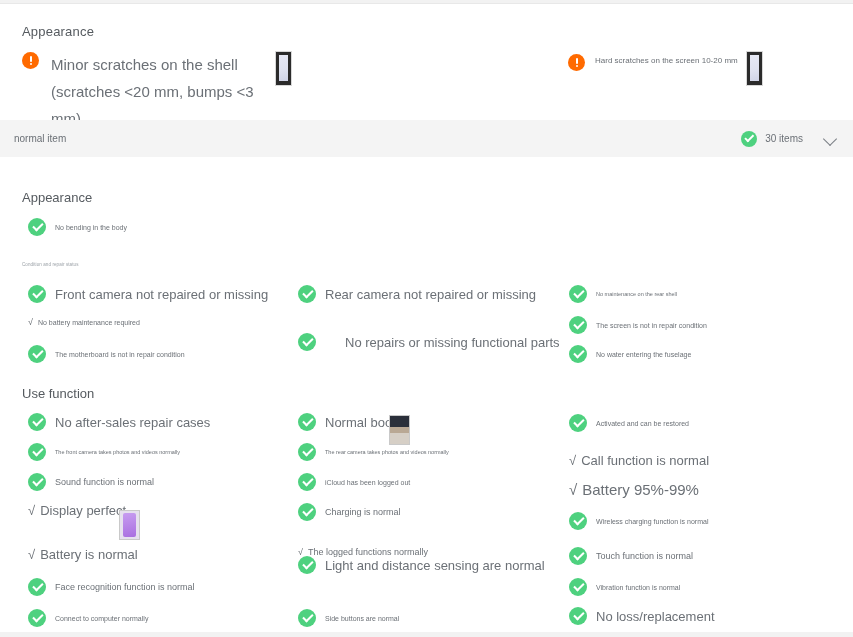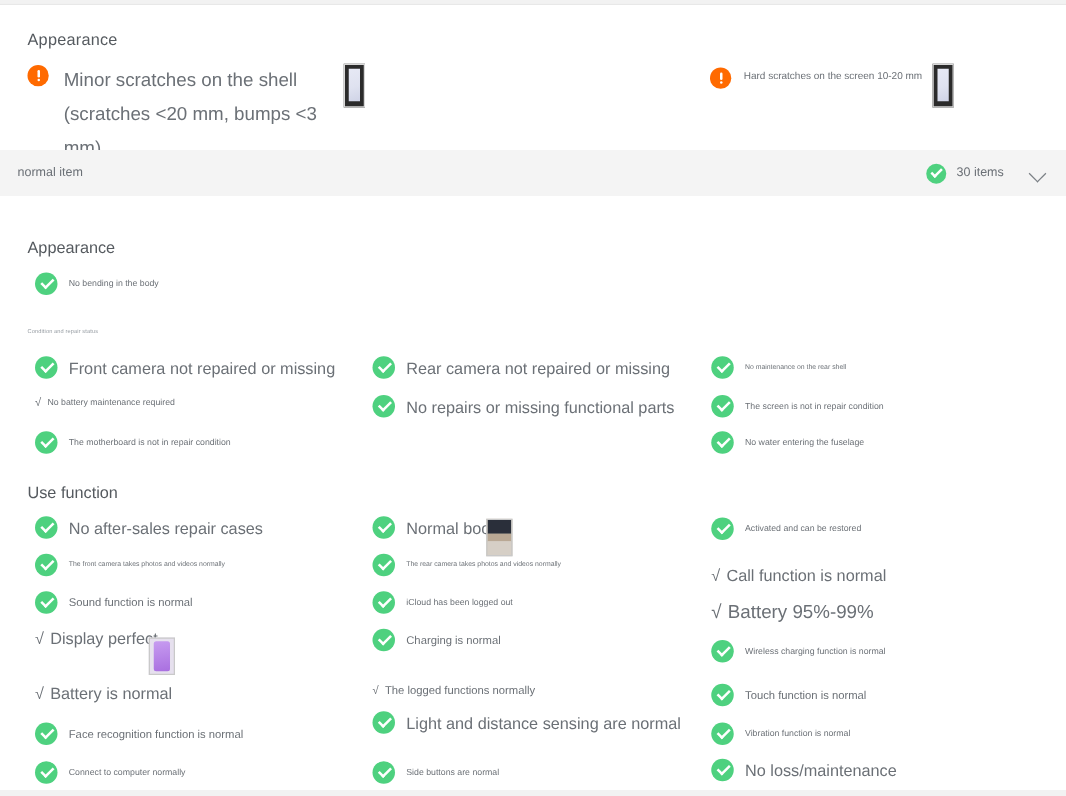--- a/index.html
+++ b/index.html
@@ -170,21 +170,21 @@
     </div>
     <div class="item" style="left:28px; top:188px;">
       <span class="icon-check"></span>
       <span class="txt t-sm">The motherboard is not in repair condition</span>
     </div>
 
     <div class="item" style="left:298px; top:128px;">
       <span class="icon-check"></span>
       <span class="txt t-lg">Rear camera not repaired or missing</span>
     </div>
-    <div class="item" style="left:298px; top:159px;">
+    <div class="item" style="left:298px; top:176px;gap:20px;">
       <span class="icon-check"></span>
       <span class="txt t-lg">No repairs or missing functional parts</span>
     </div>
 
     <div class="item" style="left:569px; top:128px;">
       <span class="icon-check"></span>
       <span class="txt t-xs">No maintenance on the rear shell</span>
     </div>
     <div class="item" style="left:569px; top:159px;">
       <span class="icon-check"></span>
@@ -239,21 +239,21 @@
       <span class="txt t-sm">iCloud has been logged out</span>
     </div>
     <div class="item" style="left:298px; top:346px;">
       <span class="icon-check"></span>
       <span class="txt t-md">Charging is normal</span>
     </div>
     <div class="item plain" style="left:298px; top:390px;">
       <span class="tick-glyph t-md">√</span>
       <span class="txt t-md">The logged functions normally</span>
     </div>
-    <div class="item" style="left:298px; top:412px;">
+    <div class="item" style="left:298px; top:399px;">
       <span class="icon-check"></span>
       <span class="txt t-lg">Light and distance sensing are normal</span>
     </div>
     <div class="item" style="left:298px; top:452px;">
       <span class="icon-check"></span>
       <span class="txt t-sm">Side buttons are normal</span>
     </div>
 
     <div class="item" style="left:569px; top:257px;">
       <span class="icon-check"></span>
@@ -274,21 +274,21 @@
     <div class="item" style="left:569px; top:390px;">
       <span class="icon-check"></span>
       <span class="txt t-md">Touch function is normal</span>
     </div>
     <div class="item" style="left:569px; top:421px;">
       <span class="icon-check"></span>
       <span class="txt t-sm">Vibration function is normal</span>
     </div>
     <div class="item" style="left:569px; top:450px;">
       <span class="icon-check"></span>
-      <span class="txt t-xl">No loss/maintenance</span>
+      <span class="txt t-xl">No loss/replacement</span>
     </div>
 
   </div>
 
   <div class="thumb-boot">
     <div class="b1"></div>
     <div class="b2"></div>
     <div class="b3"></div>
   </div>
 

